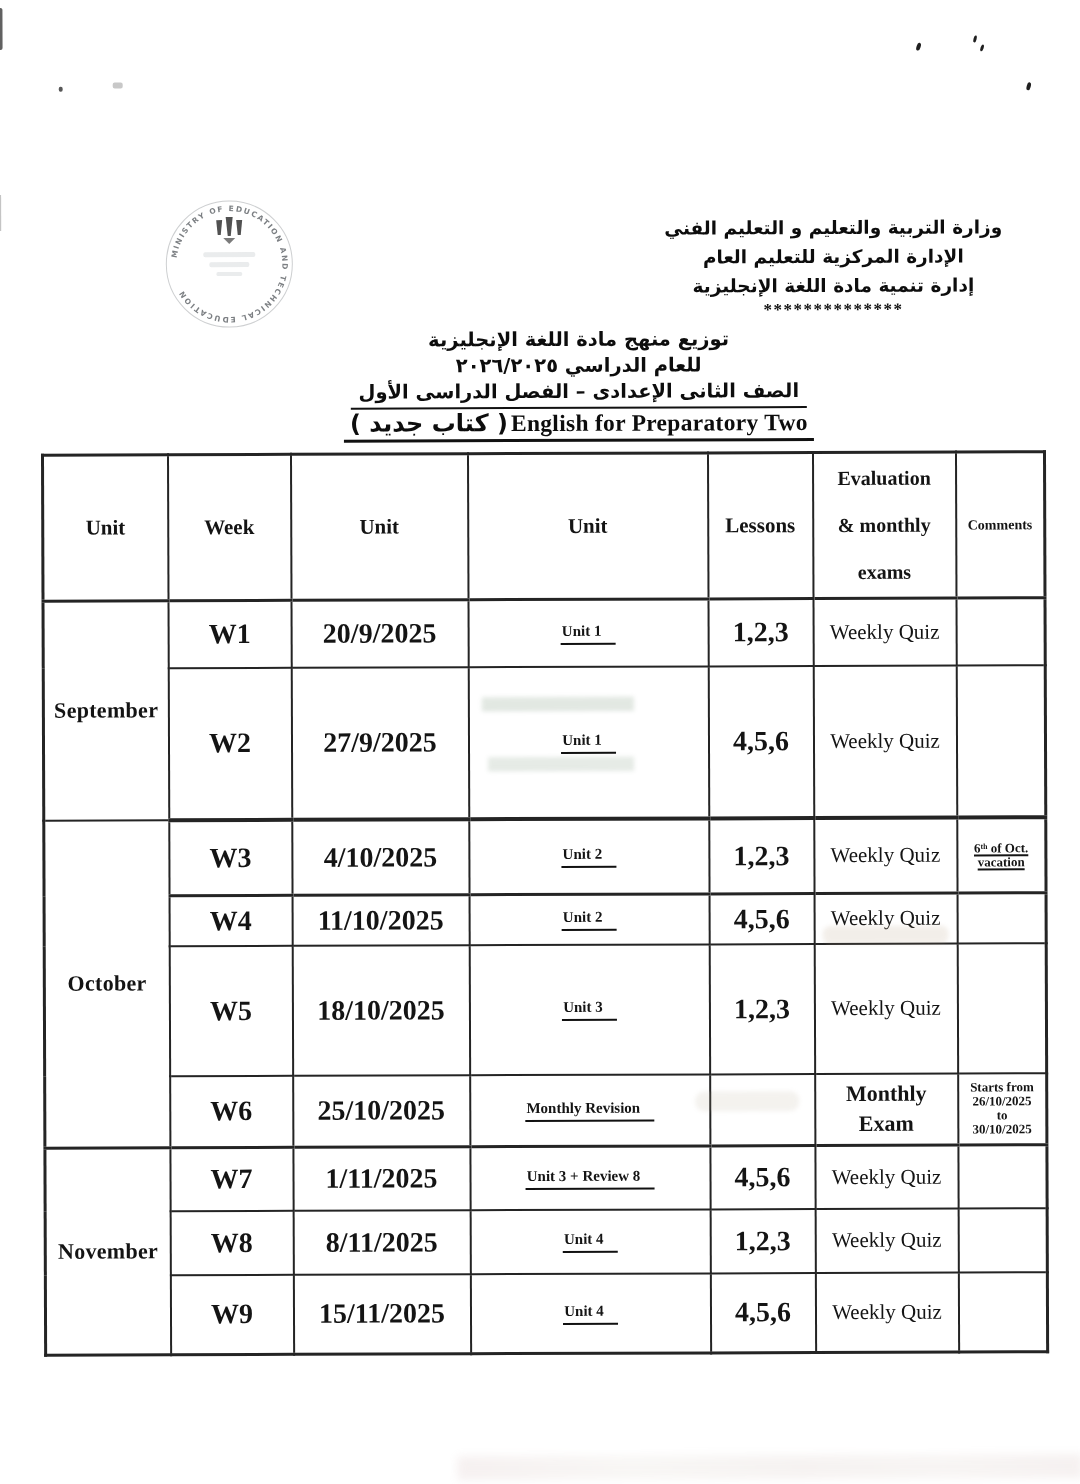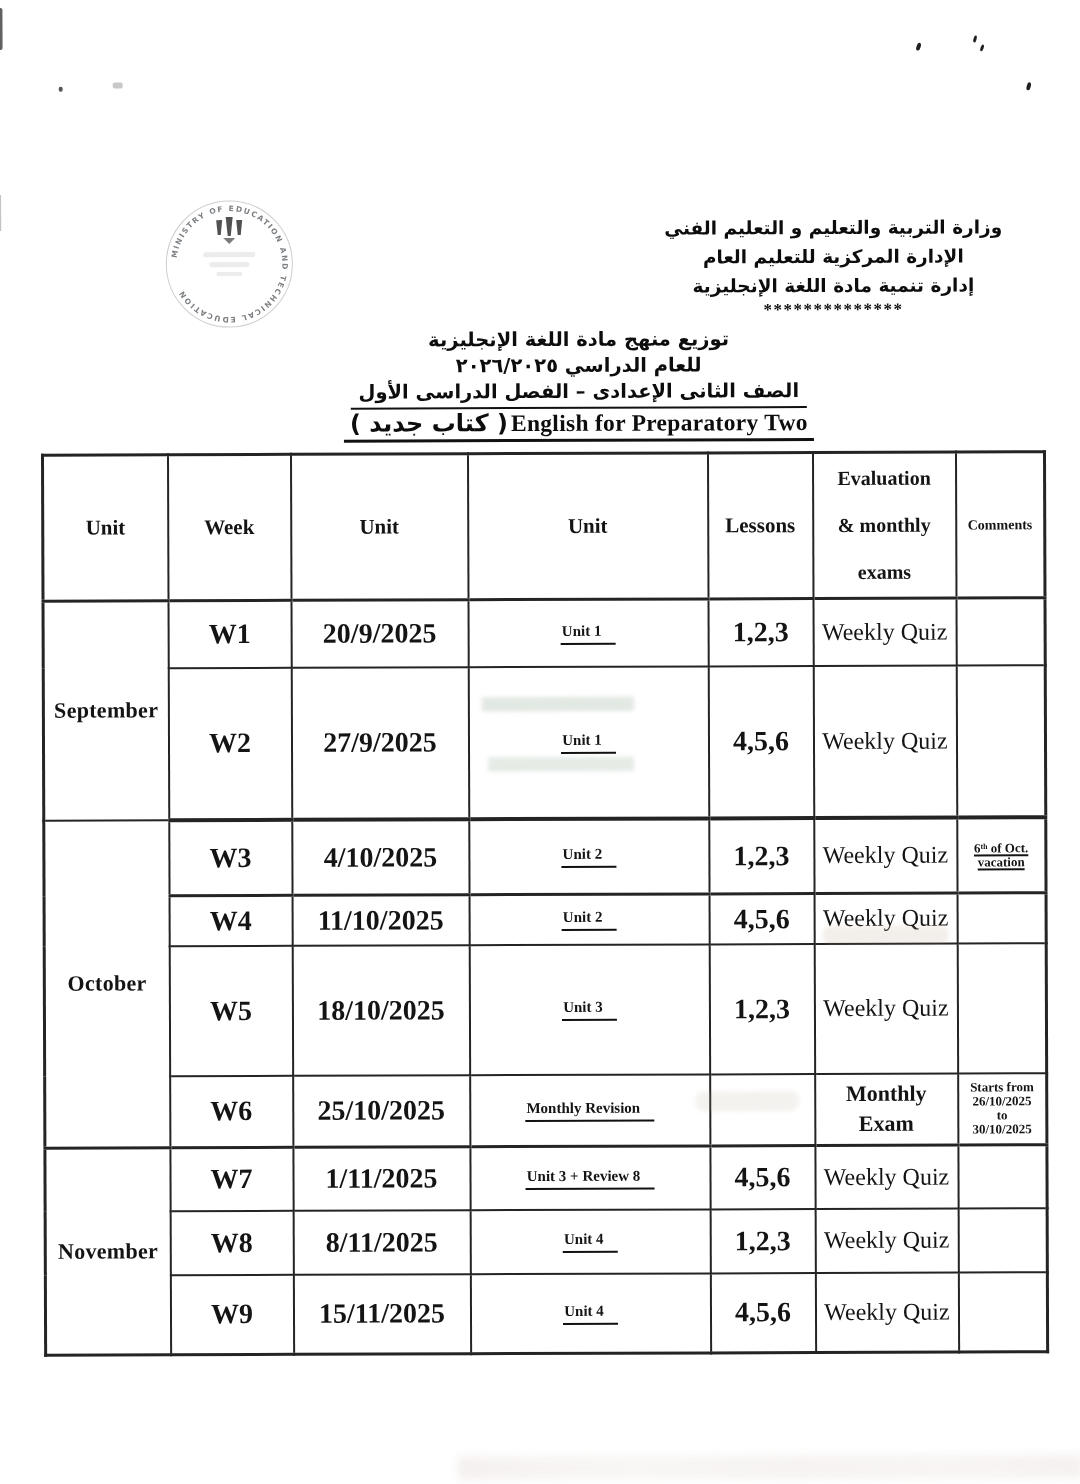--- a/index.html
+++ b/index.html
@@ -62,21 +62,21 @@
   .m-sep{padding-top:74px;}
   .m-oct{padding-top:212px;}
   .m-nov{padding-top:80px;}
 
   .week-cell,.date-cell,.lessons-cell{font-weight:bold;font-size:28px;}
   .unit-cell{text-align:left;padding-left:14px;}
   .unit-cell .u{
     display:inline-block;font-weight:bold;font-size:15px;
     border-bottom:2.5px solid #111;padding:0 14px 3px 1px;
   }
-  .eval-cell{font-size:24px;font-weight:normal;}
+  .eval-cell{font-size:21px;font-weight:normal;}
   .eval-exam{font-weight:bold;font-size:22px;text-align:right;padding-right:10px;
              white-space:pre-line;line-height:30px;}
   .comment-cell{font-size:13px;font-weight:bold;white-space:pre-line;line-height:14px;}
   .uline{text-decoration:underline;text-decoration-thickness:2px;text-underline-offset:2px;}
 
   
   .speck{position:absolute;background:#1f1f1f;border-radius:45%;}
   .sp1{left:919px;top:44px;width:4px;height:8px;transform:rotate(18deg);}
   .sp2a{left:976px;top:37px;width:3px;height:7px;transform:rotate(14deg);}
   .sp2b{left:983px;top:46px;width:3px;height:7px;transform:rotate(20deg);}

